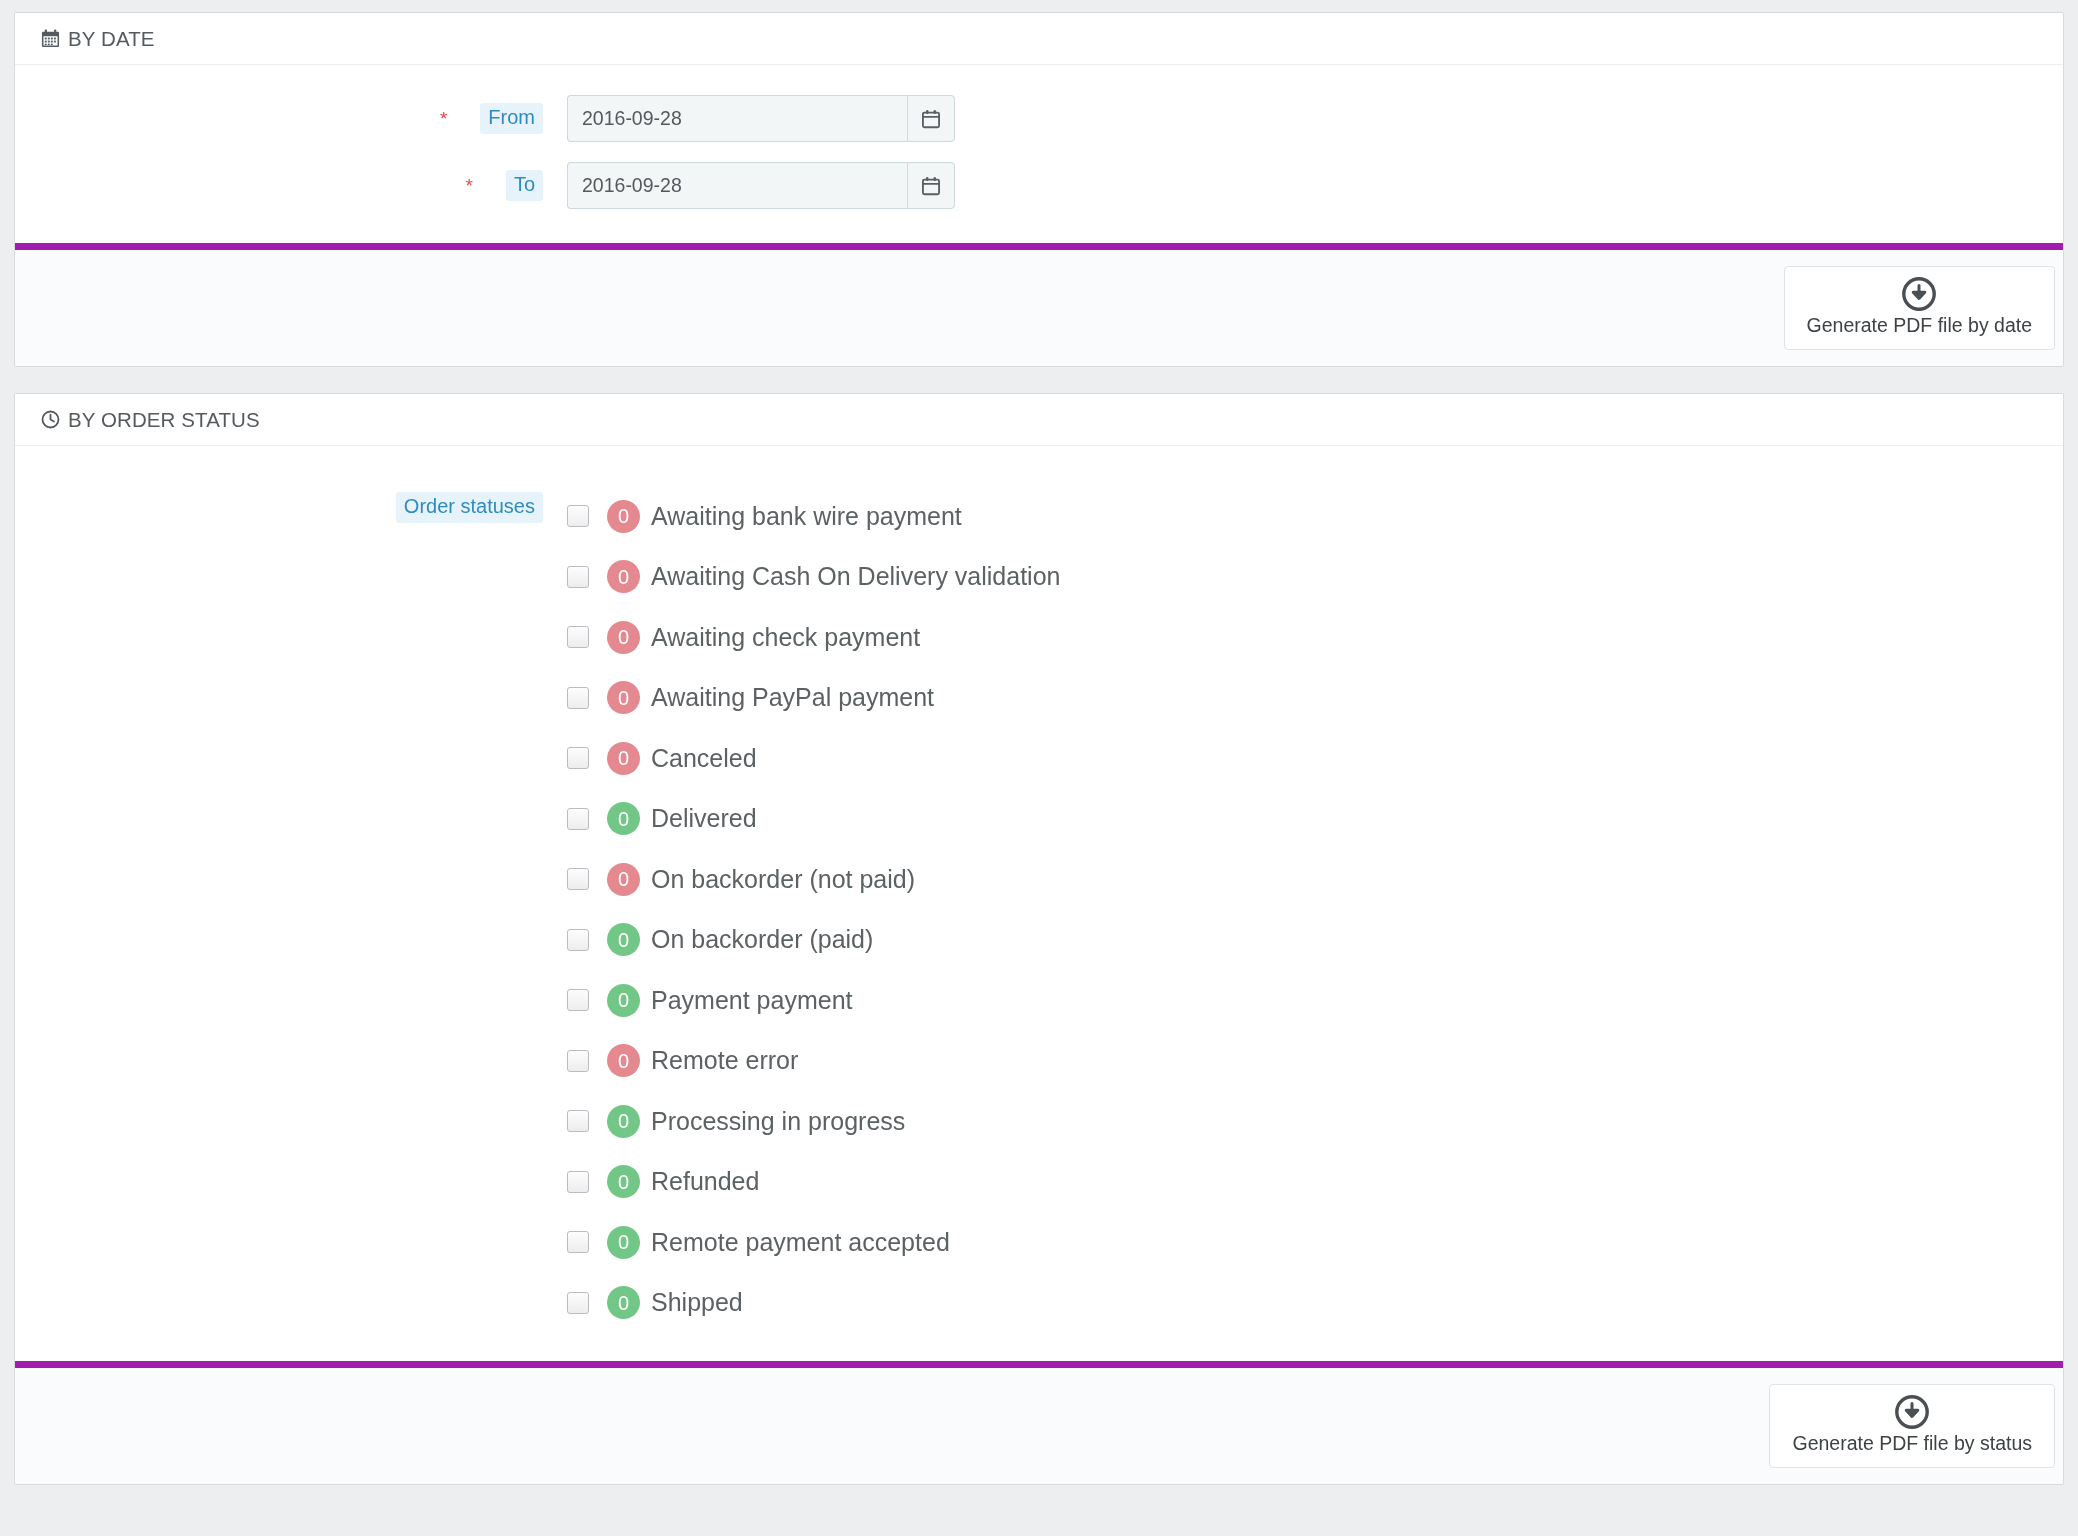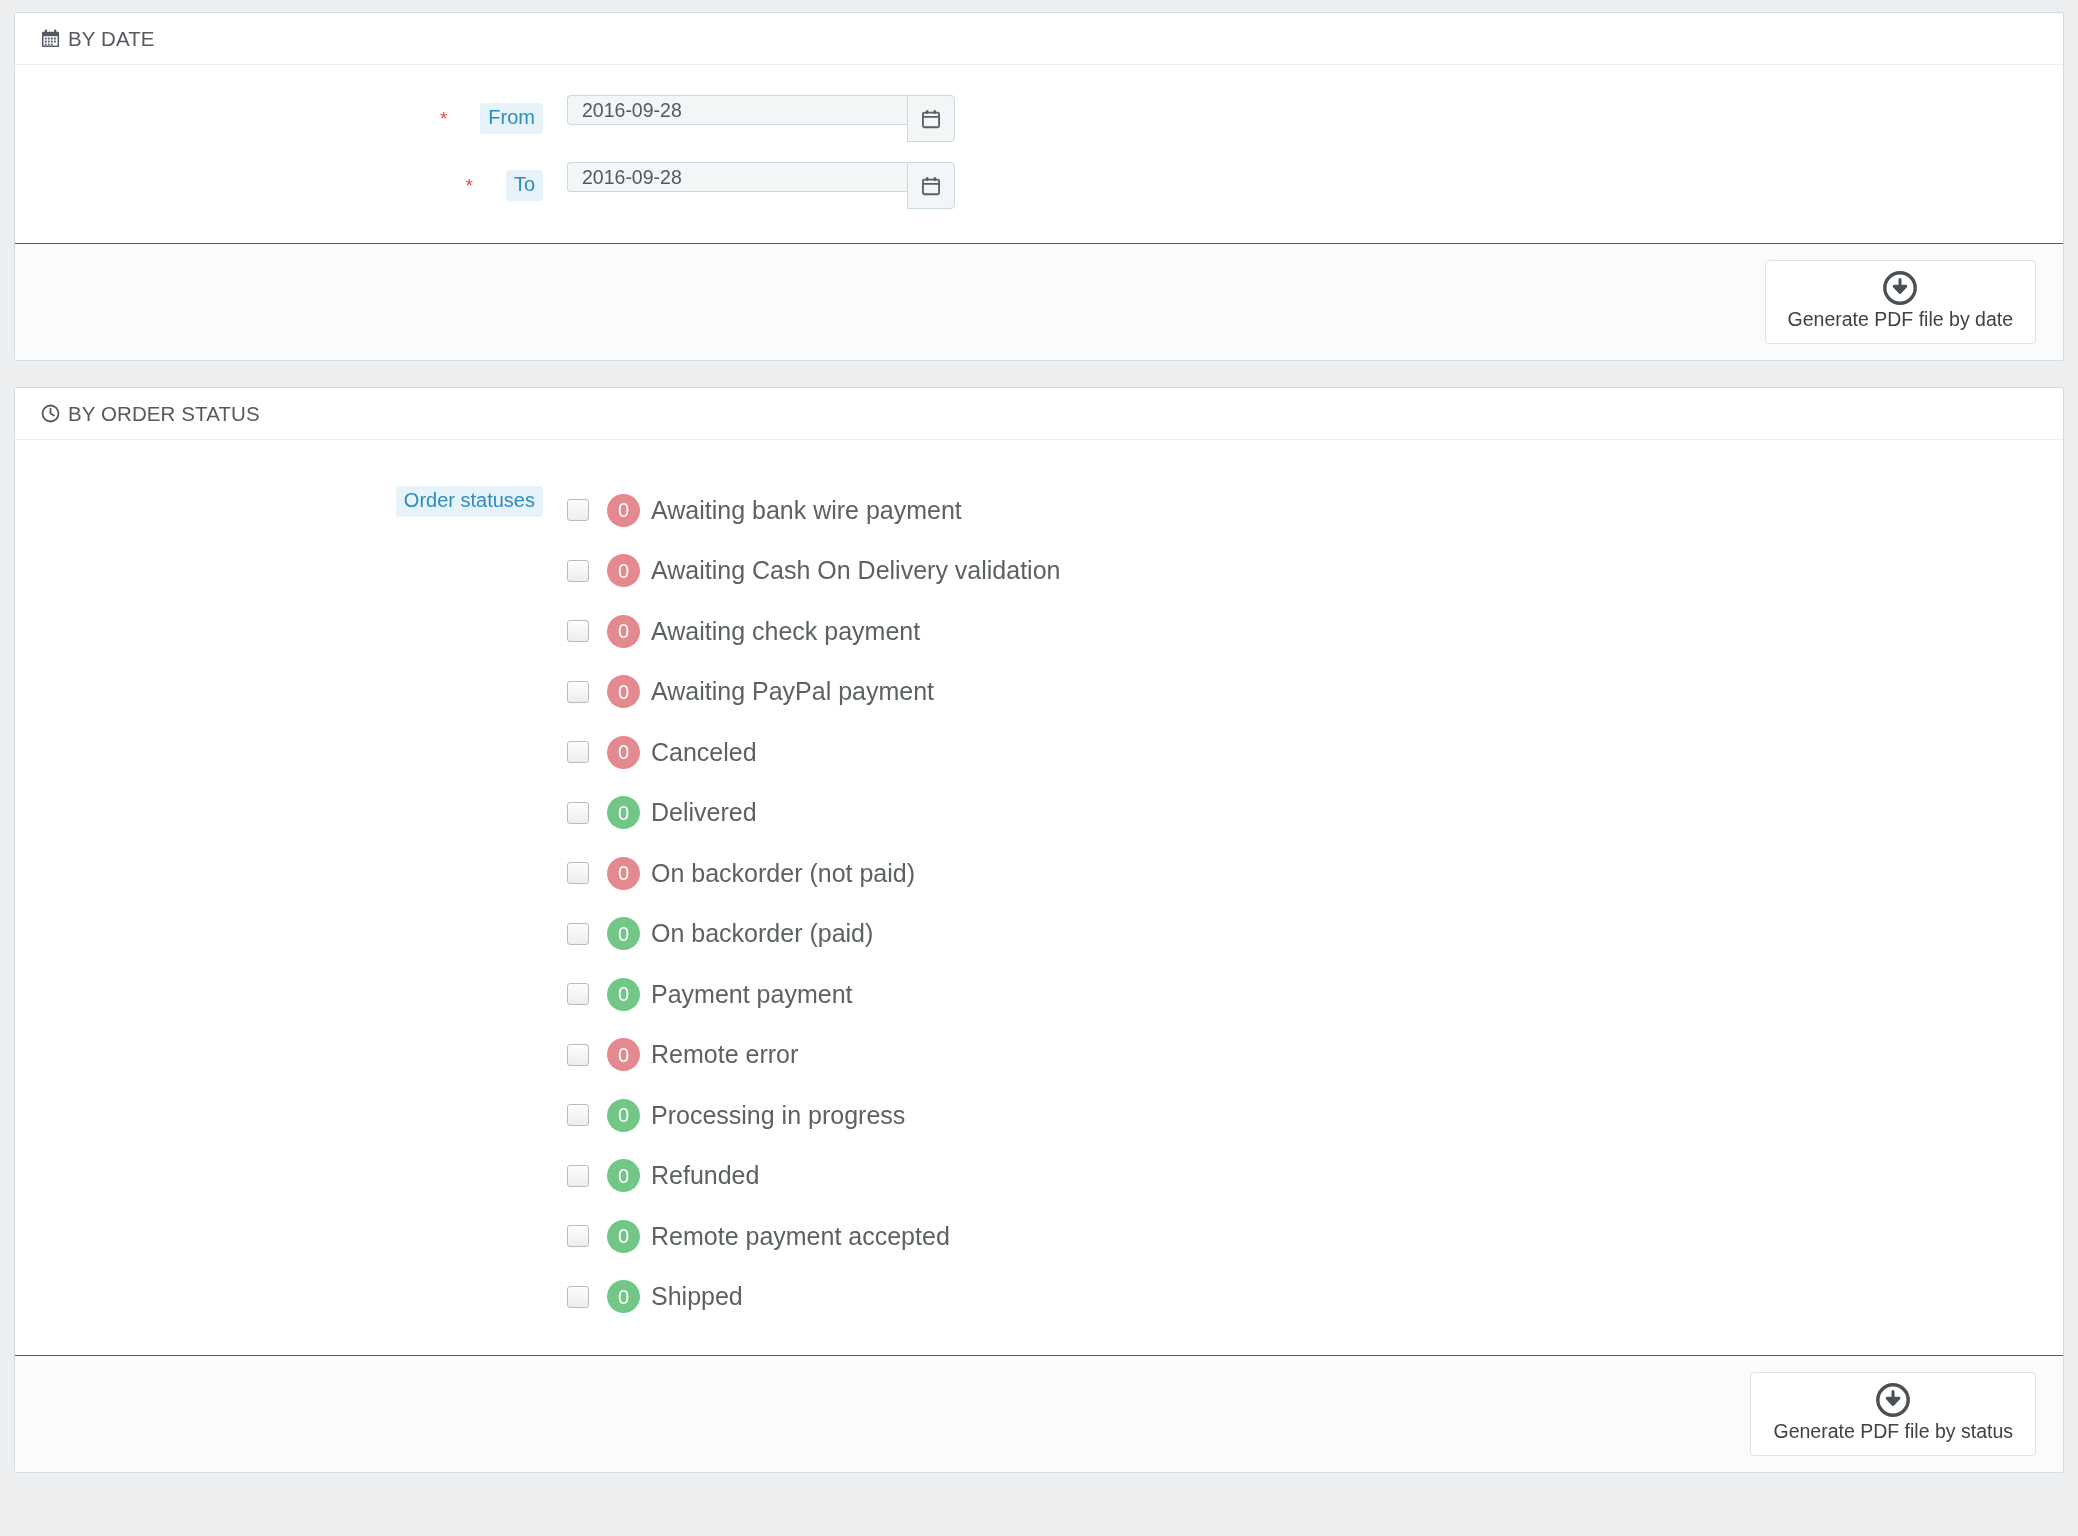--- a/index.html
+++ b/index.html
@@ -57,22 +57,22 @@
     text-transform: uppercase;
   }
 
   .panel-body {
     background: #ffffff;
     padding: 0;
   }
 
   .panel-footer {
     background: #fafbfd;
-    border-top: 1px solid #a21caf;
-    padding: 16px 27px;
+    border-top: 7px solid #a21caf;
+    padding: 16px 8px;
     display: flex;
     justify-content: flex-end;
     align-items: center;
     min-height: 96px;
   }
 
   
   .form-row {
     display: flex;
     align-items: flex-start;
@@ -108,21 +108,21 @@
   }
 
   .input-group {
     display: flex;
     align-items: stretch;
     margin-left: 24px;
   }
 
   .date-input {
     width: 340px;
-    height: 30px;
+    height: 47px;
     background: #f2f6f7;
     border: 1px solid #ccd9dd;
     border-right: none;
     border-radius: 4px 0 0 4px;
     padding: 0 14px;
     font-size: 19.5px;
     color: #56595c;
     font-family: "Liberation Sans", sans-serif;
     outline: none;
   }

